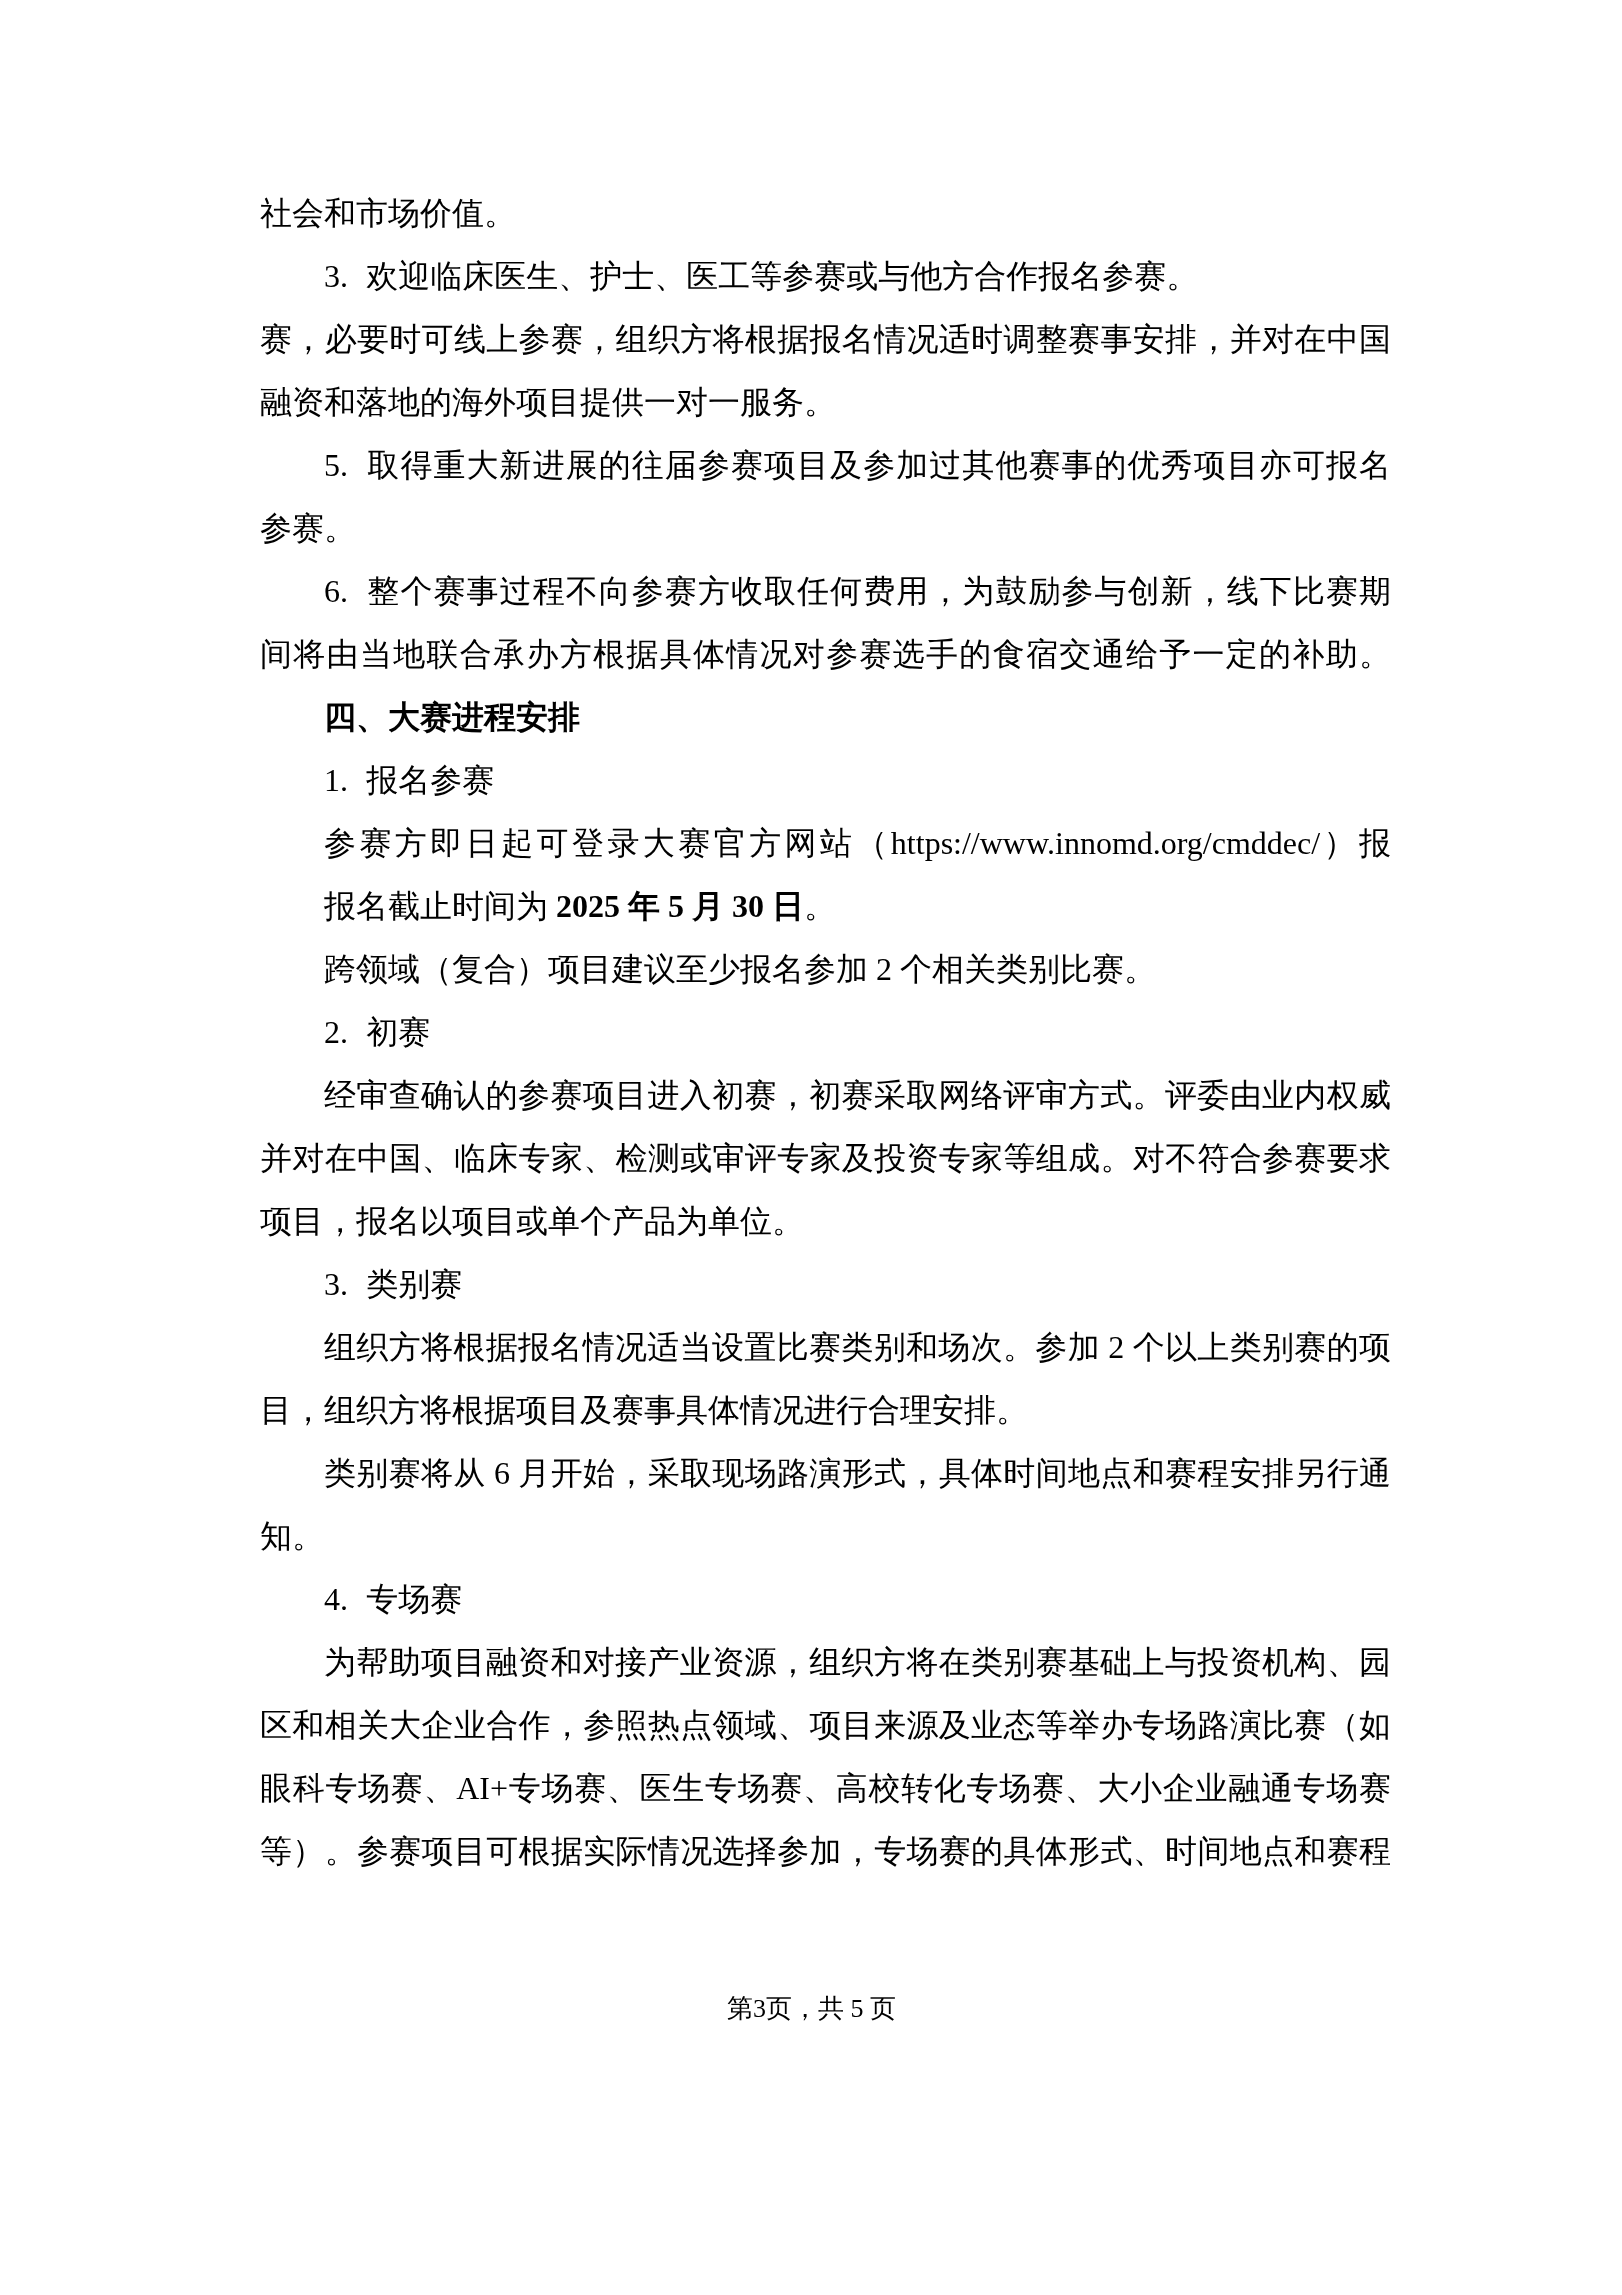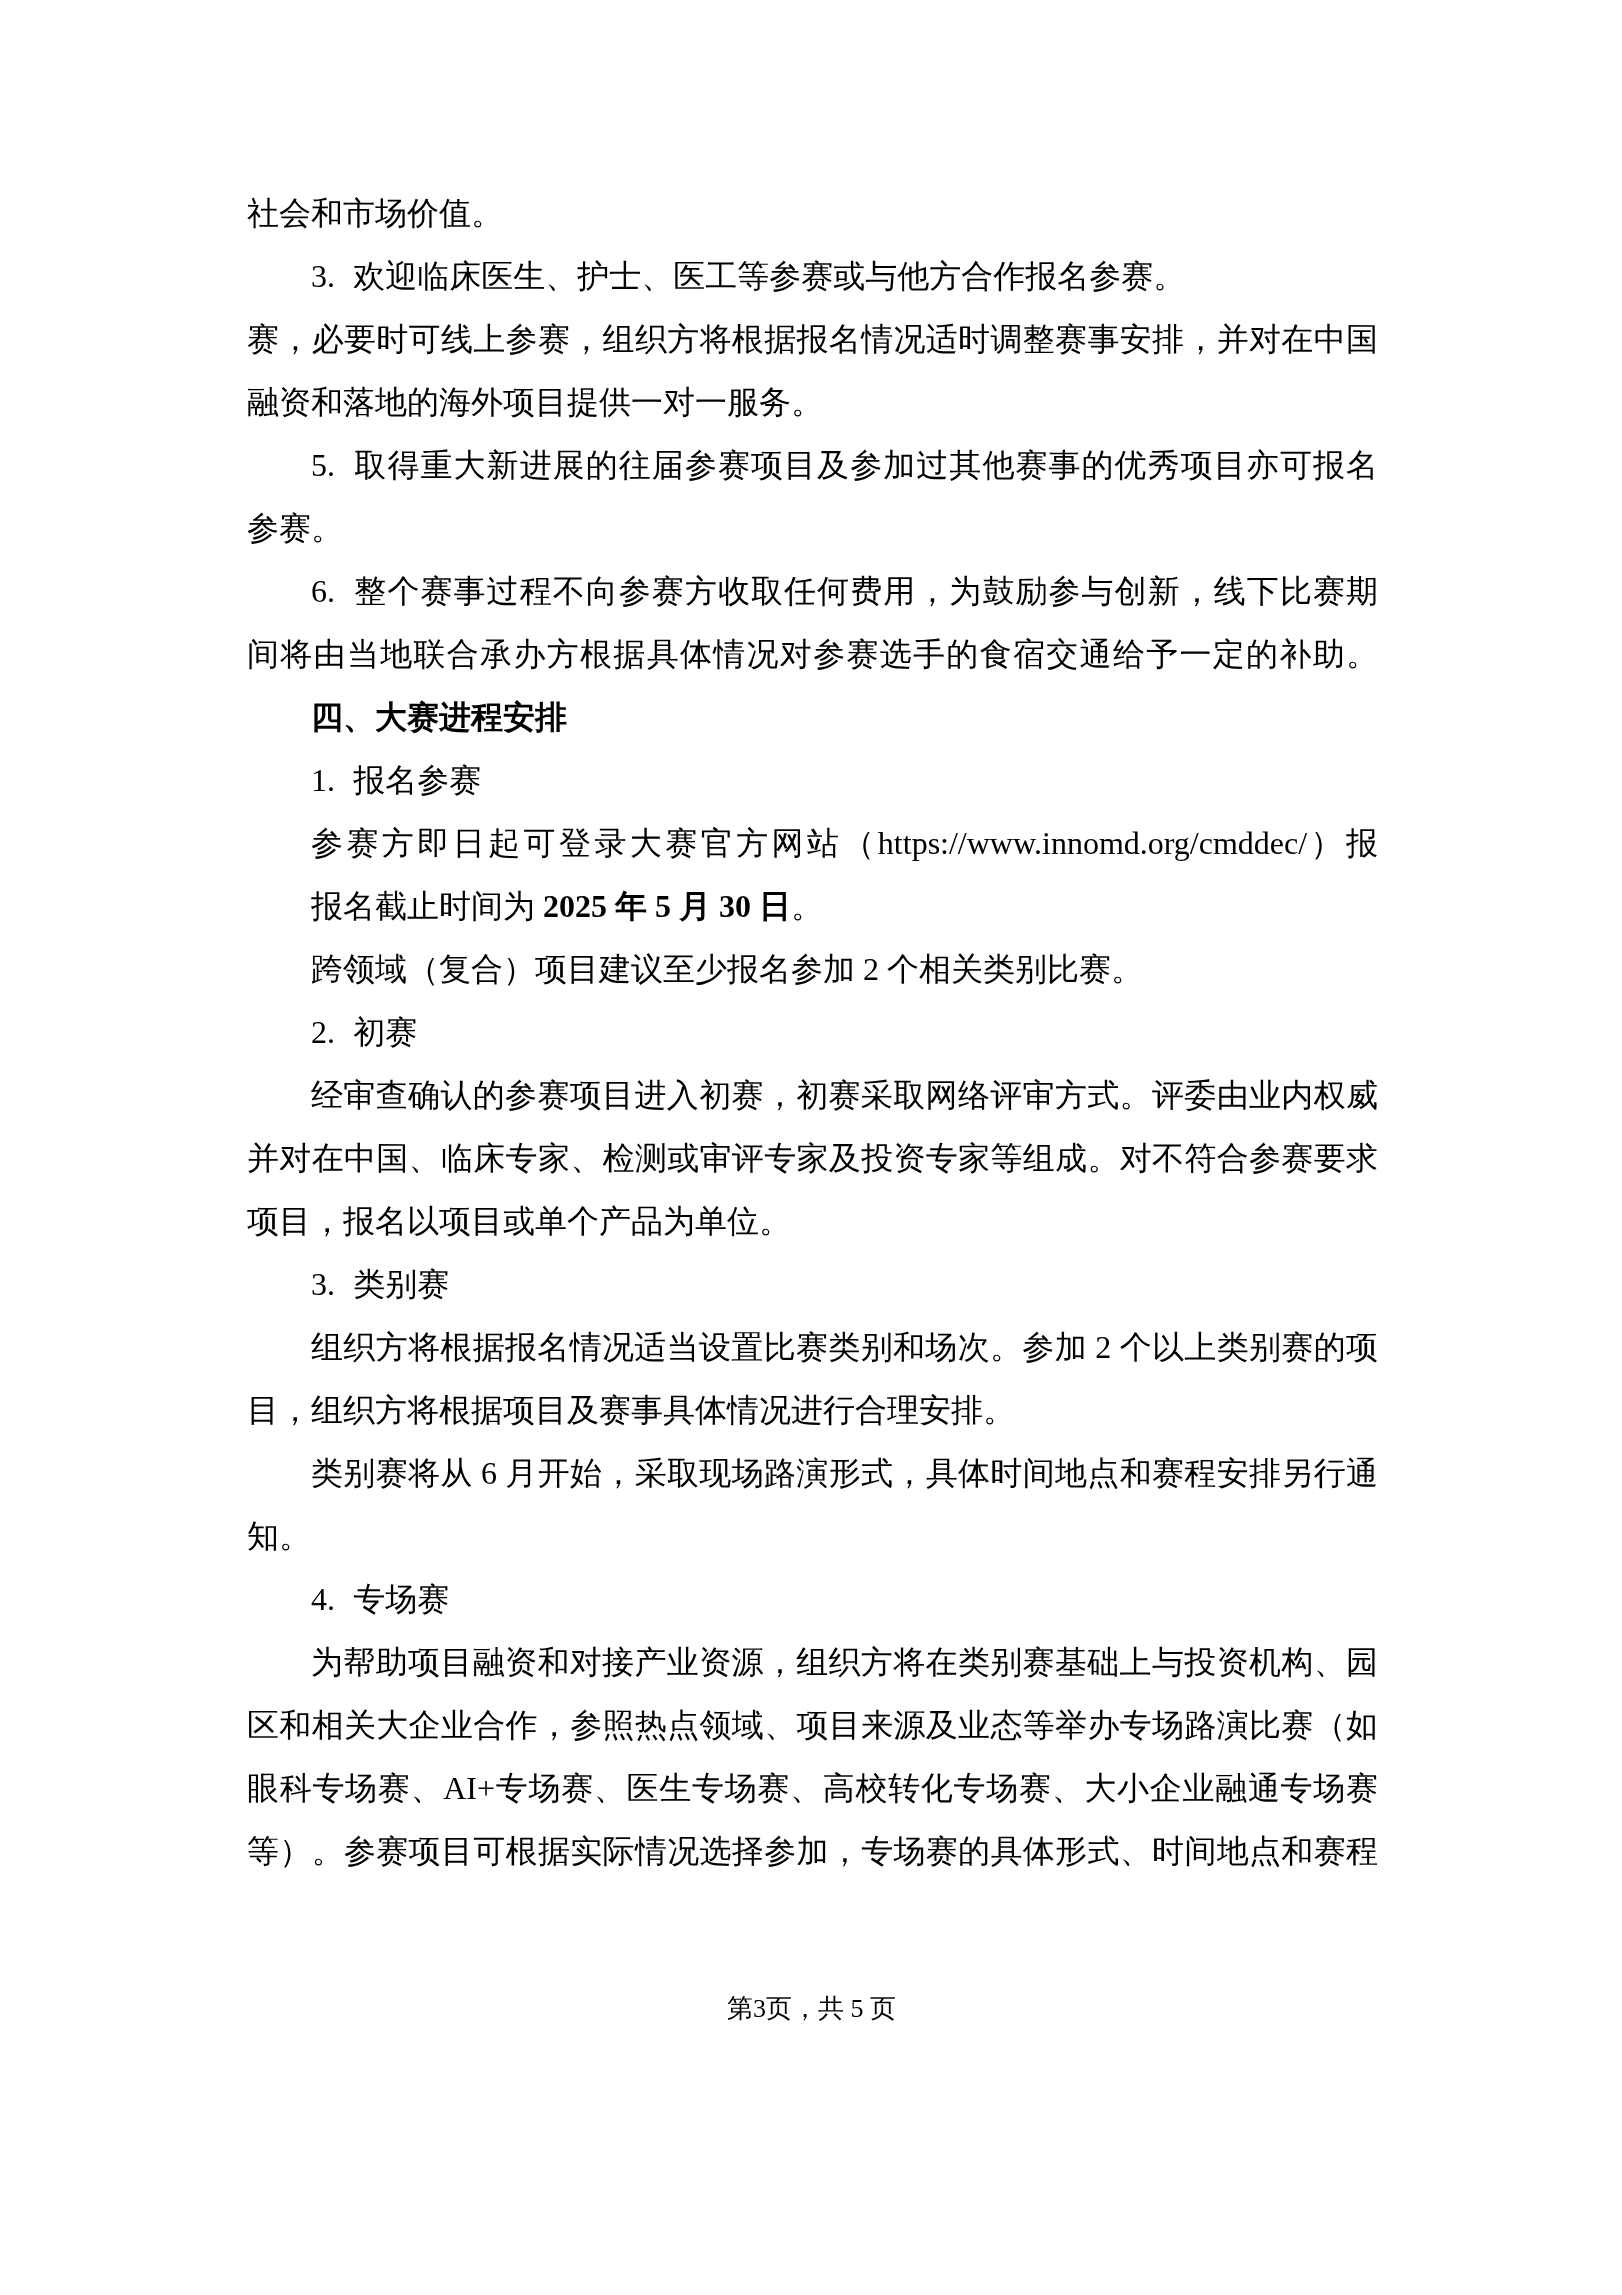--- a/index.html
+++ b/index.html
@@ -11,21 +11,21 @@
     position: relative;
     width: 1623px;
     height: 2295px;
     background: #ffffff;
     color: #000000;
     font-family: "Liberation Serif", "DejaVu Serif", serif;
     overflow: hidden;
   }
   .content {
     position: absolute;
-    left: 247px;
+    left: 260px;
     top: 182px;
     width: 1131px;
     font-family: Liberation Serif, serif;
   }
   .line {
     font-size: 32px;
     line-height: 63px;
     height: 63px;
     text-align: justify;
     overflow: hidden;

